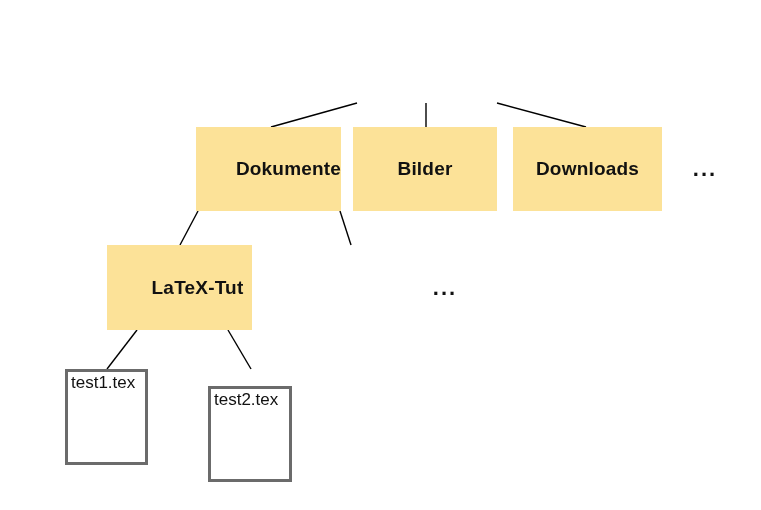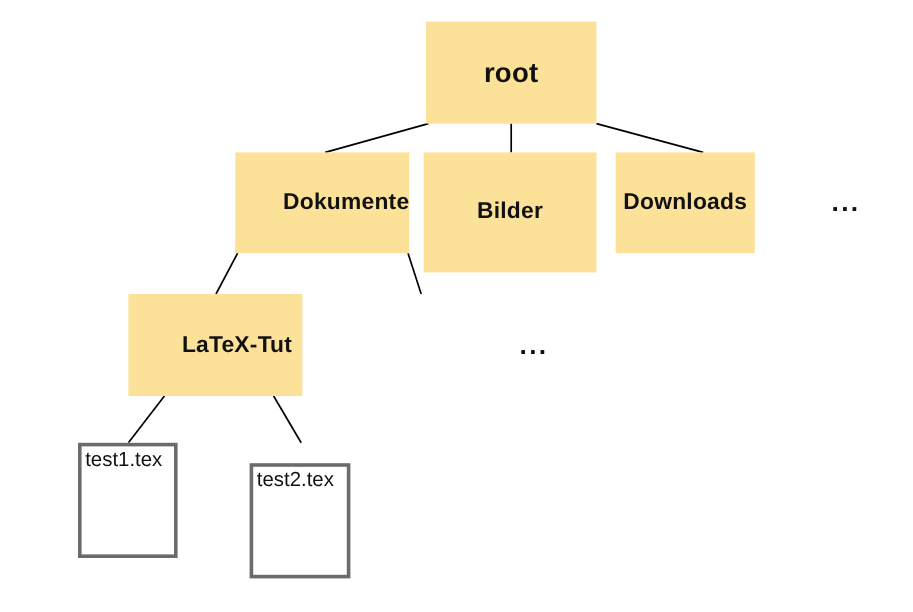--- a/index.html
+++ b/index.html
@@ -35,22 +35,22 @@
     background: #FCE298;
     display: flex;
     align-items: center;
     justify-content: center;
     font-weight: bold;
     font-size: 19px;
     letter-spacing: 0.2px;
   }
   .n-root  { left: 355px; top: 18px;  width: 142px; height: 85px; font-size: 23px; }
   .n-dok   { left: 196px; top: 127px; width: 145px; height: 84px; padding-left: 40px; }
-  .n-bil   { left: 353px; top: 127px; width: 144px; height: 100px; }
-  .n-dow   { left: 513px; top: 127px; width: 116px; height: 84px; }
+  .n-bil   { left: 353px; top: 127px; width: 144px; height: 84px; }
+  .n-dow   { left: 513px; top: 127px; width: 149px; height: 84px; }
   .n-lat   { left: 107px; top: 245px; width: 145px; height: 85px; padding-left: 36px; }
   .n-stu   { left: 273px; top: 245px; width: 144px; height: 85px; }
   .file {
     background: #ffffff;
     border: 3px solid #6B6B6B;
     font-size: 17px;
     padding: 1px 4px 0 3px;
     line-height: 1.15;
   }
   .n-t1 { left: 65px;  top: 369px; width: 83px; height: 96px; }
@@ -75,21 +75,20 @@
   <svg class="edges" viewBox="0 0 761 510" xmlns="http://www.w3.org/2000/svg">
     <line x1="357" y1="103" x2="271" y2="127"></line>
     <line x1="426" y1="103" x2="426" y2="127"></line>
     <line x1="497" y1="103" x2="586" y2="127"></line>
     <line x1="198" y1="211" x2="180" y2="245"></line>
     <line x1="340" y1="211" x2="351" y2="245"></line>
     <line x1="137" y1="330" x2="107" y2="369"></line>
     <line x1="228" y1="330" x2="251" y2="369"></line>
   </svg>
 
-  <div class="node folder n-root">root</div>
 
   <div class="node folder n-dok">Dokumente</div>
 
   <div class="node folder n-bil">Bilder</div>
 
   <div class="node folder n-dow">Downloads</div>
 
   <div class="ellipsis e-top">...</div>
 
   <div class="node folder n-lat">LaTeX-Tut</div>

